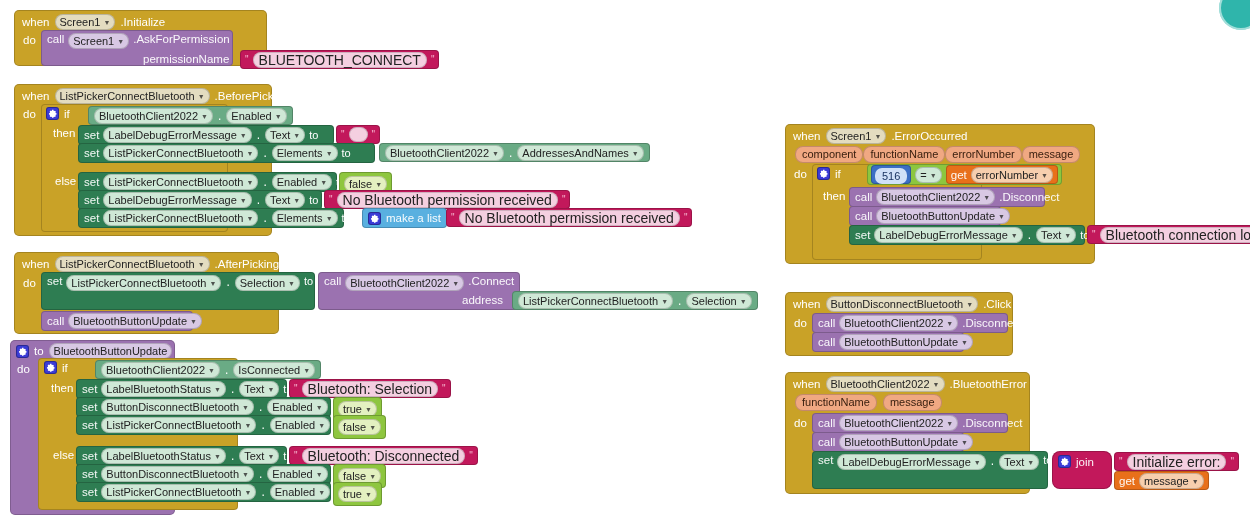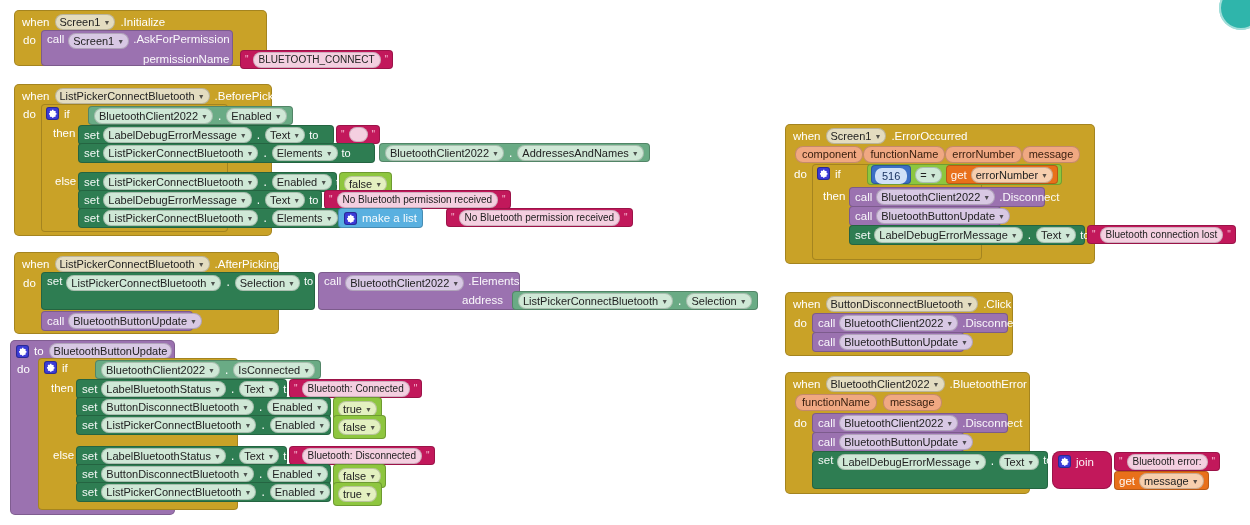--- a/index.html
+++ b/index.html
@@ -55,21 +55,21 @@
     box-shadow:inset 0 0 0 1px rgba(0,0,0,.2);
   }
   
   .txt{
     background:#c2185b;border-radius:4px;display:inline-flex;align-items:center;
     gap:4px;padding:0 5px;height:19px;box-sizing:border-box;
     box-shadow:inset 0 0 0 1px rgba(0,0,0,.2);
   }
   .qt{color:#f6b8d0;font-size:10px;line-height:1;}
   .txtv{background:#f4cfe0;color:#222;border-radius:8px;padding:1px 6px;
-        font-size:10px;line-height:14px;white-space:nowrap;
+        font-size:14px;line-height:14px;white-space:nowrap;
         box-shadow:inset 0 0 0 1px rgba(0,0,0,.15);}
   .txtv.empty{min-width:13px;height:13px;padding:1px 3px;}
   
   .logic{
     background:#8ec63f;border-radius:4px;display:inline-flex;align-items:center;
     padding:12px 5px;height:19px;box-sizing:border-box;
     box-shadow:inset 0 0 0 1px rgba(0,0,0,.22);
   }
   
   .listb{
@@ -278,21 +278,21 @@
       <span>ListPickerConnectBluetooth</span>
         <span class="car">▼</span>
     </span>
     <span class="dotsep">.</span>
     <span class="fld on-green">
       <span>Elements</span>
         <span class="car">▼</span>
     </span>
     <span class="lbl-to">to</span>
   </div>
-  <div class="blk listb" style="left:338px;top:208px;">
+  <div class="blk listb" style="left:362px;top:208px;">
     <span class="gear">
       <svg width="9" height="9" viewBox="0 0 24 24">
           <path fill="#fff" d="M12 8a4 4 0 100 8 4 4 0 000-8zm0 2.5a1.5 1.5 0 110 3 1.5 1.5 0 010-3zM10.9 2l-.4 2.2c-.6.2-1.1.5-1.6.8L6.8 4.2 4.3 6.8l1.2 2c-.3.5-.5 1-.7 1.6L2.6 11v3.6l2.2.4c.2.6.4 1.1.7 1.6l-1.2 2 2.5 2.6 2.1-.8c.5.3 1 .6 1.6.8l.4 2.2h3.6l.4-2.2c.6-.2 1.1-.5 1.6-.8l2.1.8 2.5-2.6-1.2-2c.3-.5.5-1 .7-1.6l2.2-.4V11l-2.2-.4c-.2-.6-.4-1.1-.7-1.6l1.2-2-2.5-2.6-2.1.8c-.5-.3-1-.6-1.6-.8L14.5 2h-3.6z"></path>
         </svg>
     </span>
     <span class="kwd">make a list</span>
   </div>
   <div class="blk txt" style="left:446px;top:208px;">
     <span class="qt">"</span>
     <span class="txtv">No Bluetooth permission received</span>
@@ -322,21 +322,21 @@
         <span class="car">▼</span>
     </span>
     <span class="lbl-to">to</span>
   </div>
   <div class="blk callb" style="left:318px;top:272px;width:202px;height:38px;align-items:flex-start;padding-top:3px;">
     <span class="kwd">call</span>
     <span class="fld on-purple">
       <span>BluetoothClient2022</span>
         <span class="car">▼</span>
     </span>
-    <span class="kwd">.Elements</span>
+    <span class="kwd">.Connect</span>
   </div>
   <div class="kwd" style="position:absolute;left:462px;top:294px;">address</div>
   <div class="blk getter" style="left:512px;top:291px;">
     <span class="fld on-green">
       <span>ListPickerConnectBluetooth</span>
         <span class="car">▼</span>
     </span>
     <span class="dotsep">.</span>
     <span class="fld on-green">
       <span>Selection</span>
@@ -396,21 +396,21 @@
     </span>
     <span class="dotsep">.</span>
     <span class="fld on-green">
       <span>Text</span>
         <span class="car">▼</span>
     </span>
     <span class="lbl-to">to</span>
   </div>
   <div class="blk txt" style="left:289px;top:379px;">
     <span class="qt">"</span>
-    <span class="txtv">Bluetooth: Connected</span>
+    <span class="txtv">Bluetooth: Selection</span>
     <span class="qt">"</span>
   </div>
 
   <div class="blk setter" style="left:76px;top:397px;width:255px;">
     <span class="kwd">set</span>
     <span class="fld on-green">
       <span>ButtonDisconnectBluetooth</span>
         <span class="car">▼</span>
     </span>
     <span class="dotsep">.</span>
@@ -662,21 +662,21 @@
       <span class="gear">
         <svg width="9" height="9" viewBox="0 0 24 24">
             <path fill="#fff" d="M12 8a4 4 0 100 8 4 4 0 000-8zm0 2.5a1.5 1.5 0 110 3 1.5 1.5 0 010-3zM10.9 2l-.4 2.2c-.6.2-1.1.5-1.6.8L6.8 4.2 4.3 6.8l1.2 2c-.3.5-.5 1-.7 1.6L2.6 11v3.6l2.2.4c.2.6.4 1.1.7 1.6l-1.2 2 2.5 2.6 2.1-.8c.5.3 1 .6 1.6.8l.4 2.2h3.6l.4-2.2c.6-.2 1.1-.5 1.6-.8l2.1.8 2.5-2.6-1.2-2c.3-.5.5-1 .7-1.6l2.2-.4V11l-2.2-.4c-.2-.6-.4-1.1-.7-1.6l1.2-2-2.5-2.6-2.1.8c-.5-.3-1-.6-1.6-.8L14.5 2h-3.6z"></path>
           </svg>
       </span>
       <span class="kwd">join</span>
     </div>
   </div>
   <div class="blk txt" style="left:1114px;top:452px;">
     <span class="qt">"</span>
-    <span class="txtv">Bluetooth error:</span>
+    <span class="txtv">Initialize error:</span>
     <span class="qt">"</span>
   </div>
   <div class="blk varg" style="left:1114px;top:471px;">
     <span class="kwd">get</span>
     <span class="fld on-orange">
       <span>message</span>
         <span class="car">▼</span>
     </span>
   </div>
 

